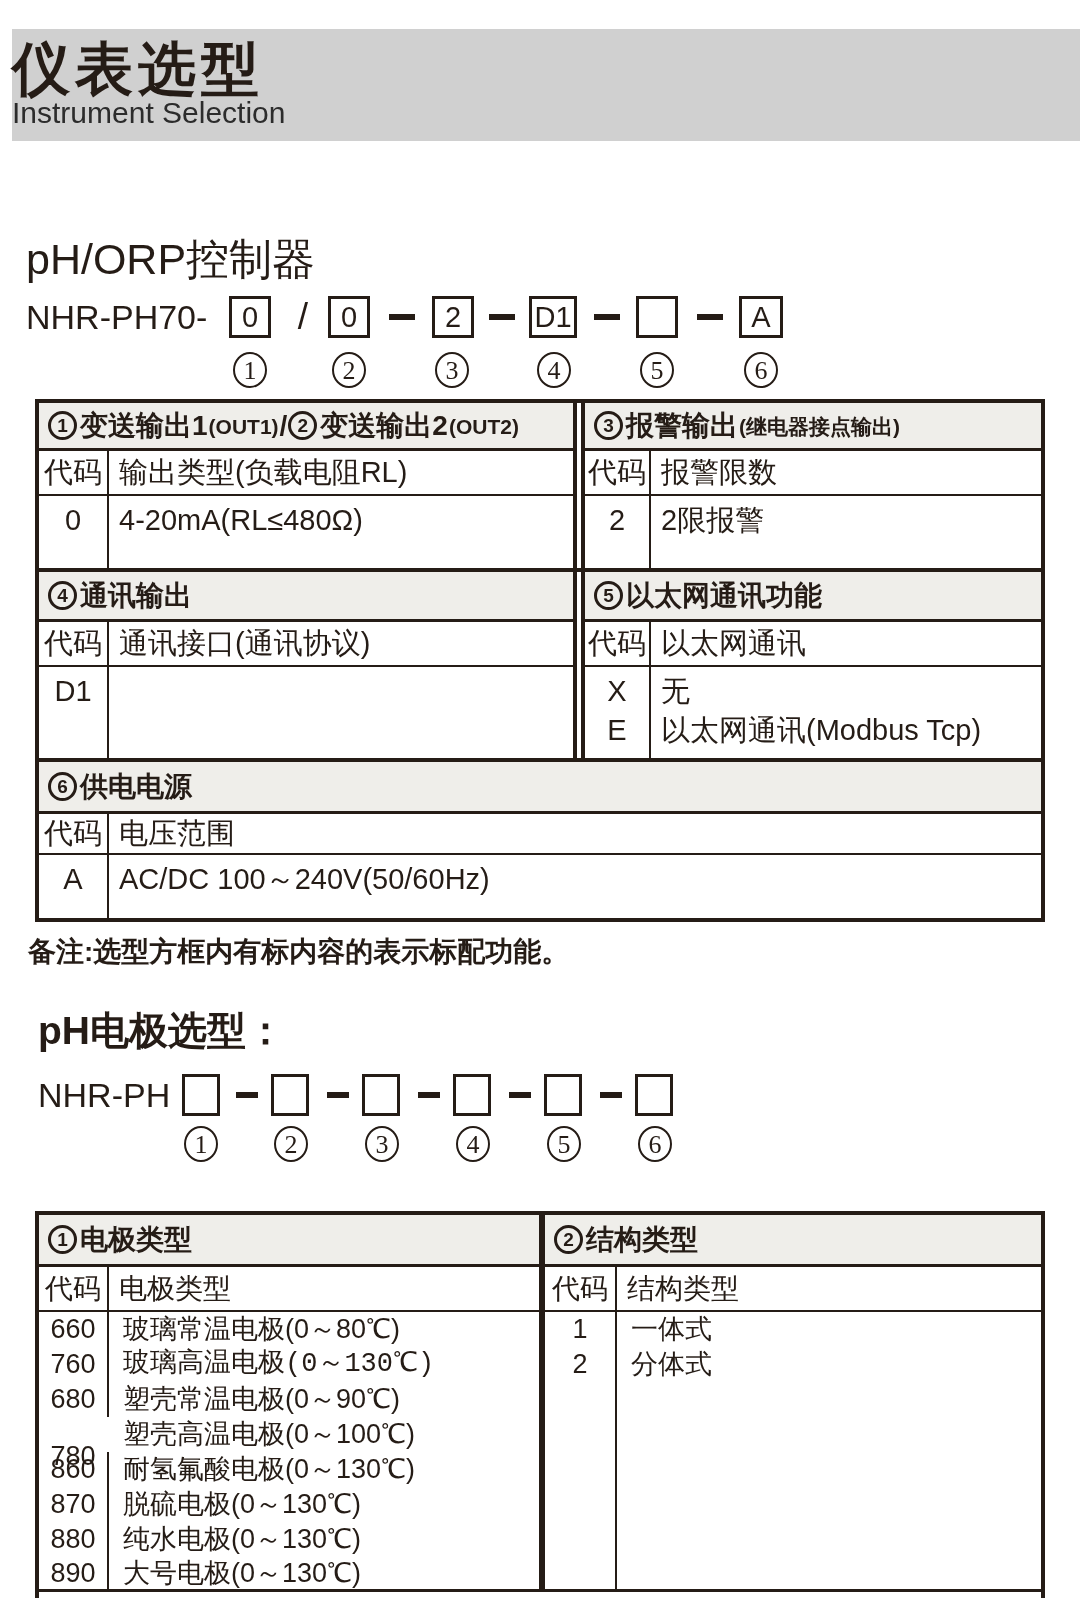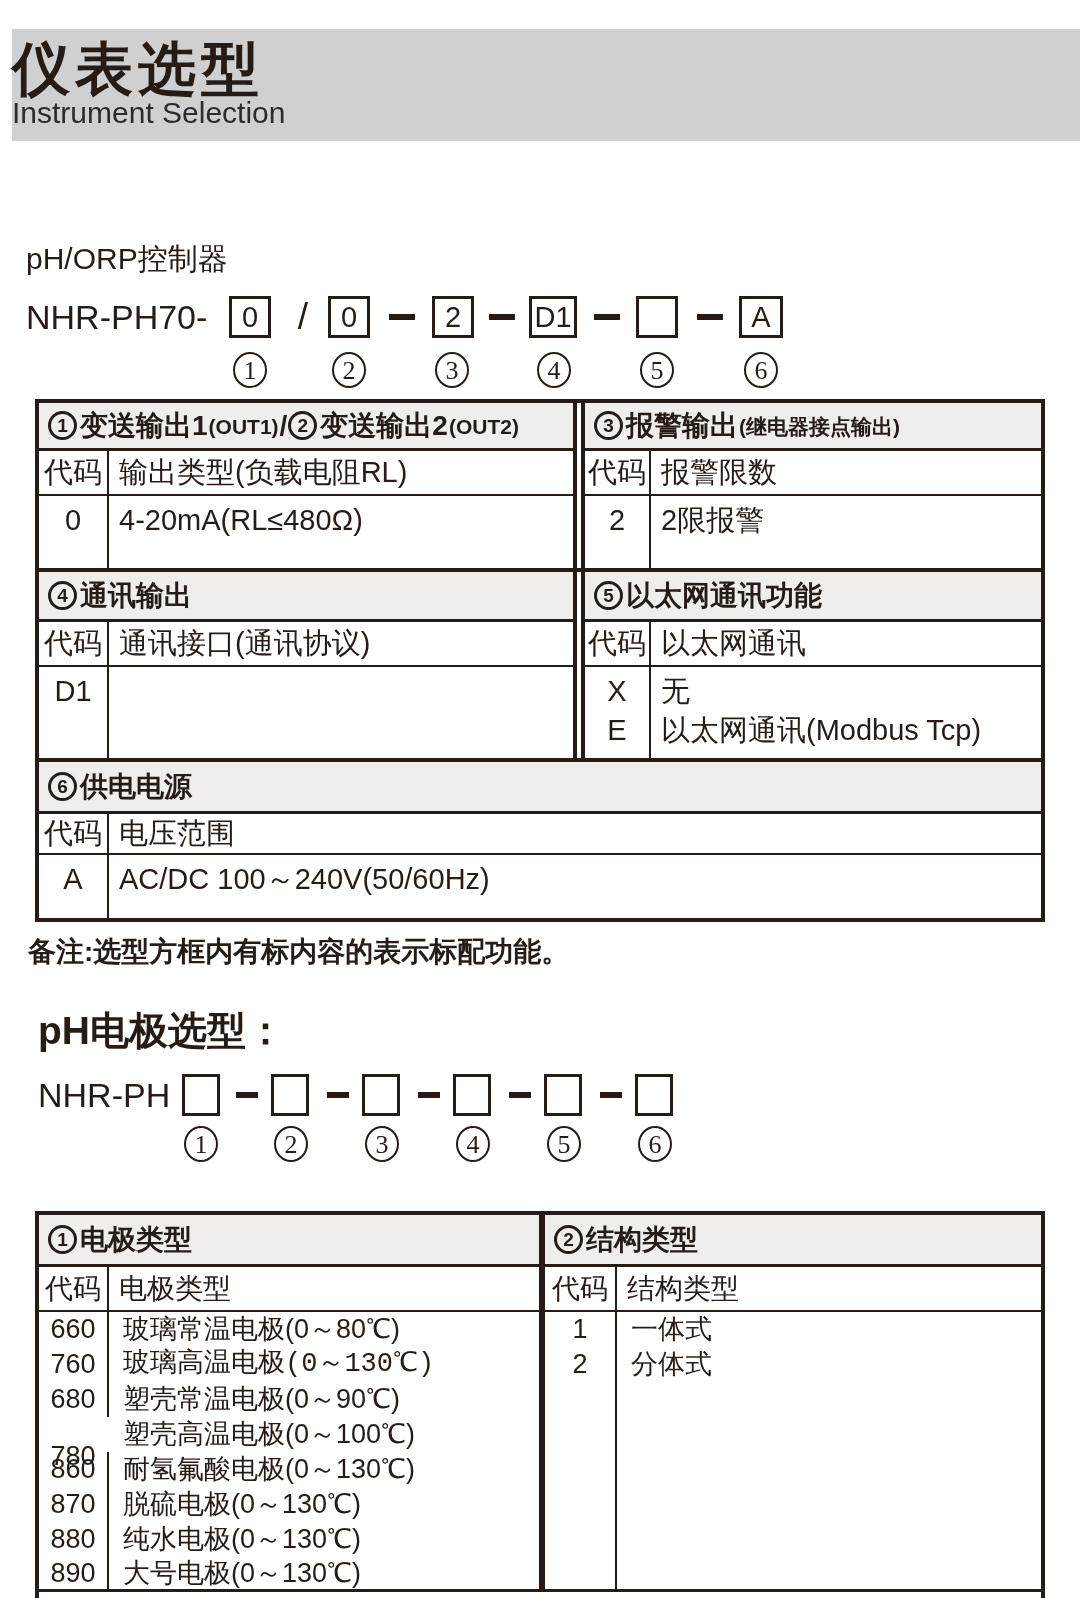--- a/index.html
+++ b/index.html
@@ -16,21 +16,21 @@
   }
   .page{position:absolute;inset:0;}
 
   
   .banner{position:absolute;left:12px;top:29px;width:1080px;height:112px;
     background:var(--banner);text-align:left;}
   .banner-title{padding-top:8px;font-size:58px;font-weight:700;letter-spacing:5px;line-height:64px;}
   .banner-subtitle{font-size:30px;line-height:24px;color:#2c2c2c;}
 
   
-  .ctrl-heading{position:absolute;left:26px;top:240px;font-size:30px;line-height:38px;}
+  .ctrl-heading{position:absolute;left:26px;top:240px;font-size:43px;line-height:38px;}
   .note{position:absolute;left:28px;top:933px;font-size:28px;font-weight:700;}
   .elec-heading{position:absolute;left:38px;top:1004px;font-size:39px;font-weight:700;}
 
   
   .model-line{position:absolute;left:0;width:936px;height:42px;}
   .model-line-1{top:296px;}
   .model-line-2{top:1074px;}
   .model-prefix{position:absolute;top:0;font-size:34px;line-height:42px;letter-spacing:0px;white-space:pre;}
   .ml1-prefix{left:26px;}
   .ml2-prefix{left:38px;}

